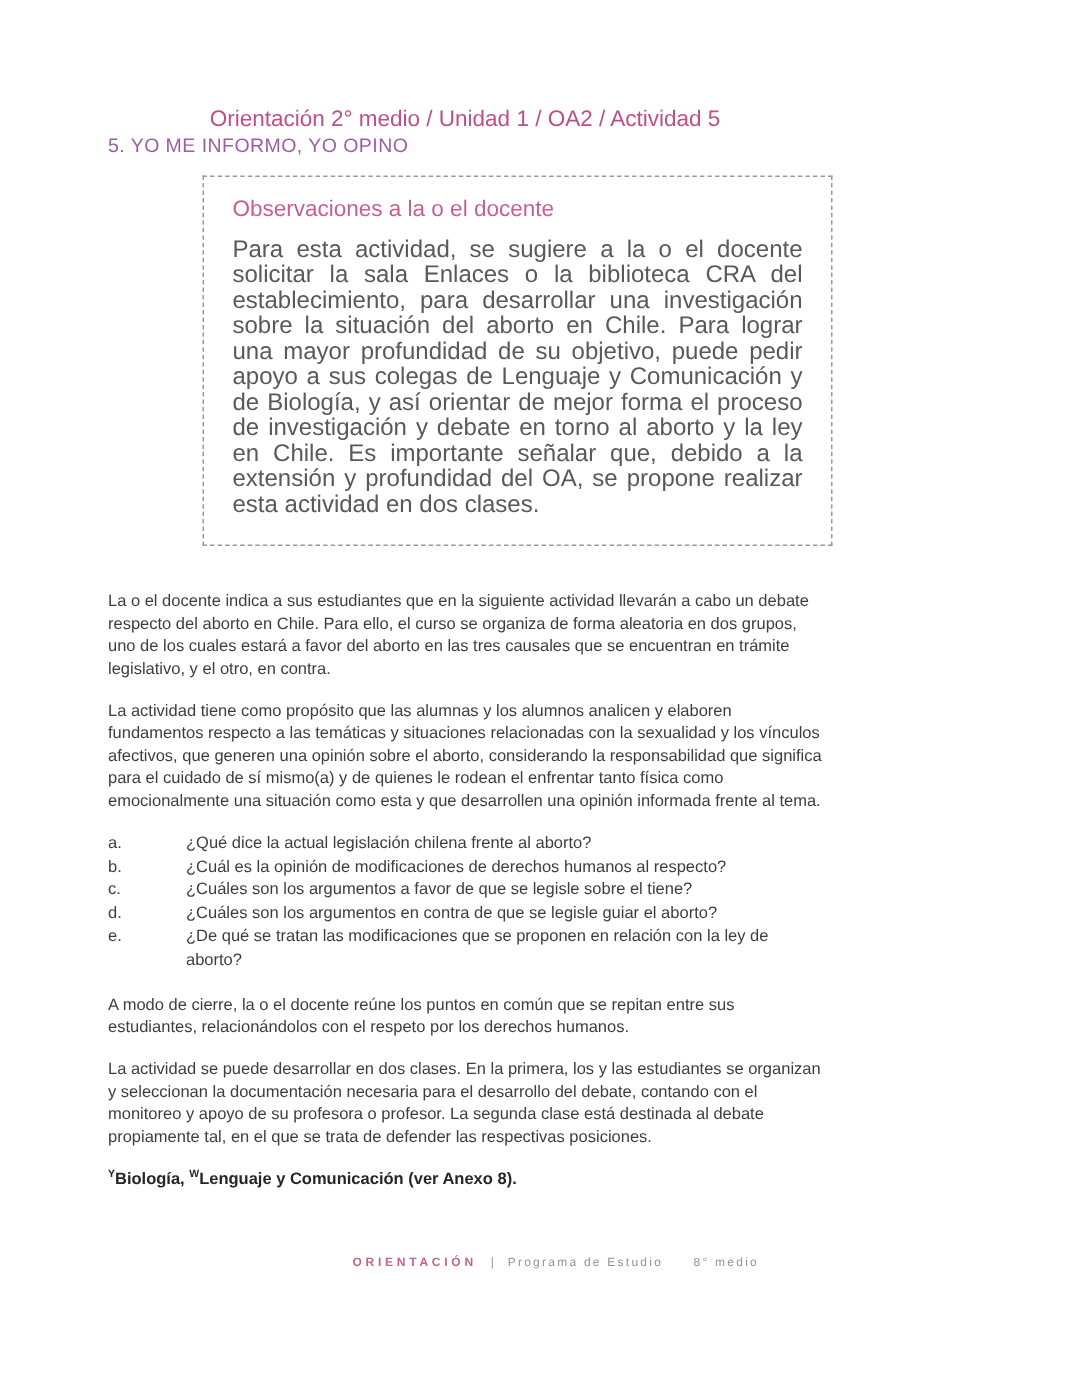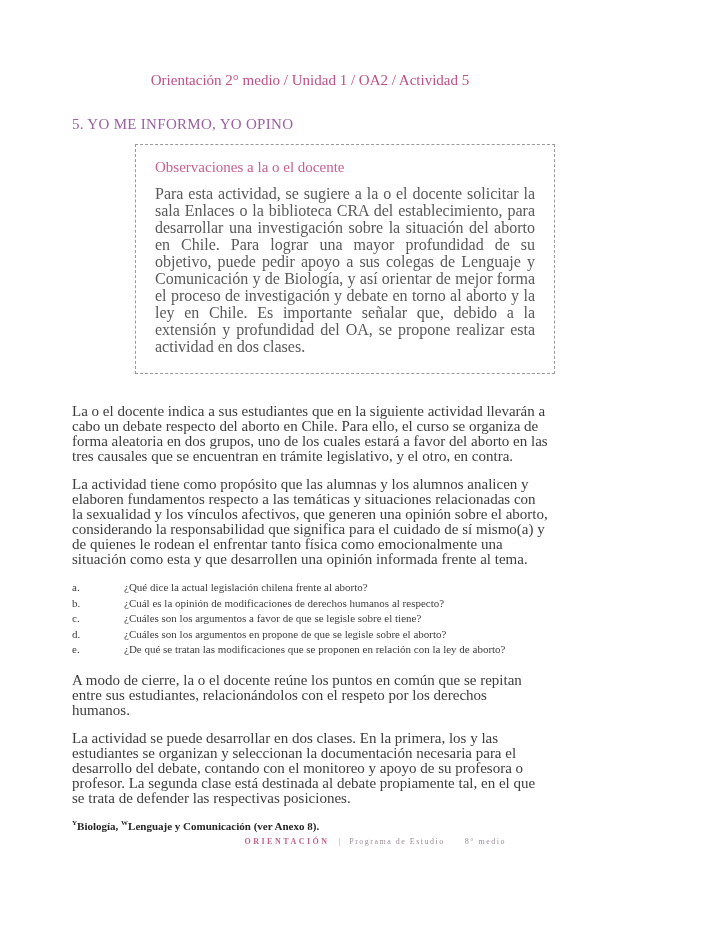--- a/index.html
+++ b/index.html
@@ -10,33 +10,31 @@
     font-family: "Liberation Sans", sans-serif;
     position: relative;
     overflow: hidden;
   }
   .page {
     position: relative;
     padding: 70px 76px 0 72px;
     box-sizing: border-box;
     width: 624px;
     height: 932px;
-    font-family: Liberation Serif, serif;
   }
   .doc-title {
     text-align: center;
     color: #bf4f88;
     font-size: 15px;
     line-height: 20px;
     font-weight: 400;
   }
   .section-heading {
-    margin-top: 27px;
     color: #9c5fa5;
-    font-size: 15px;
+    font-size: 13px;
     line-height: 14px;
     letter-spacing: 0.3px;
   }
   .obs-box {
     margin: 13px 0 0 63px;
     width: 420px;
     box-sizing: border-box;
     border: 1px dashed #9a9a9a;
     padding: 15px 19px 18px 19px;
     background: #ffffff;
@@ -50,21 +48,21 @@
   .obs-body {
     color: #595959;
     font-size: 16px;
     line-height: 17px;
     text-align: justify;
     margin: 0;
   }
   .body-copy { margin-top: 30px; }
   p.body-par {
     color: #3d3d3d;
-    font-size: 15px;
+    font-size: 11px;
     line-height: 15px;
     margin: 0 0 13px 0;
     text-align: left;
   }
   .q-intro {
     color: #3d3d3d;
     font-size: 11px;
     line-height: 15px;
     margin: 0 0 2px 0;
   }
@@ -136,21 +134,21 @@
       <div class="q-item">
         <span class="q-letter">b.</span>
         <span class="q-text">¿Cuál es la opinión de modificaciones de derechos humanos al respecto?</span>
       </div>
       <div class="q-item">
         <span class="q-letter">c.</span>
         <span class="q-text">¿Cuáles son los argumentos a favor de que se legisle sobre el tiene?</span>
       </div>
       <div class="q-item">
         <span class="q-letter">d.</span>
-        <span class="q-text">¿Cuáles son los argumentos en propone de que se legisle sobre el aborto?</span>
+        <span class="q-text">¿Cuáles son los argumentos en contra de que se legisle guiar el aborto?</span>
       </div>
       <div class="q-item">
         <span class="q-letter">e.</span>
         <span class="q-text">¿De qué se tratan las modificaciones que se proponen en relación con la ley de aborto?</span>
       </div>
     </div>
 
     <p class="body-par">A modo de cierre, la o el docente reúne los puntos en común que se repitan entre sus estudiantes, relacionándolos con el respeto por los derechos humanos.</p>
 
     <p class="body-par">La actividad se puede desarrollar en dos clases. En la primera, los y las estudiantes se organizan y seleccionan la documentación necesaria para el desarrollo del debate, contando con el monitoreo y apoyo de su profesora o profesor. La segunda clase está destinada al debate propiamente tal, en el que se trata de defender las respectivas posiciones.</p>

